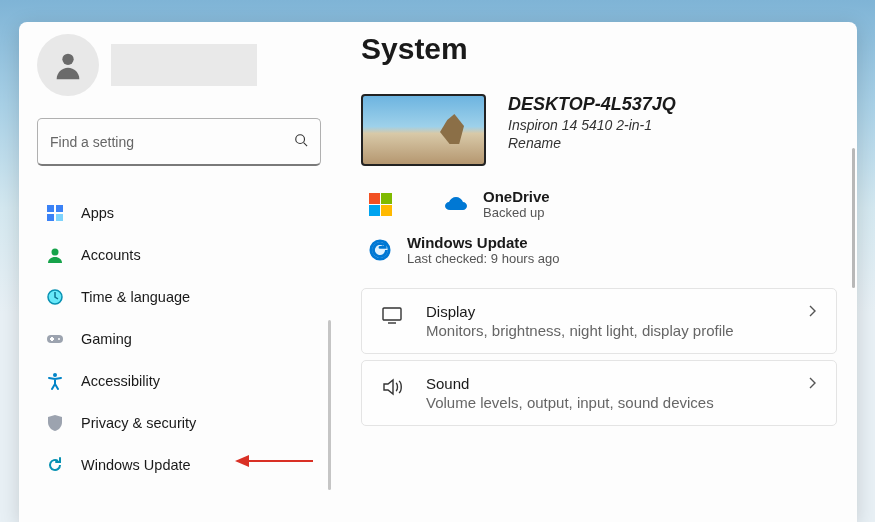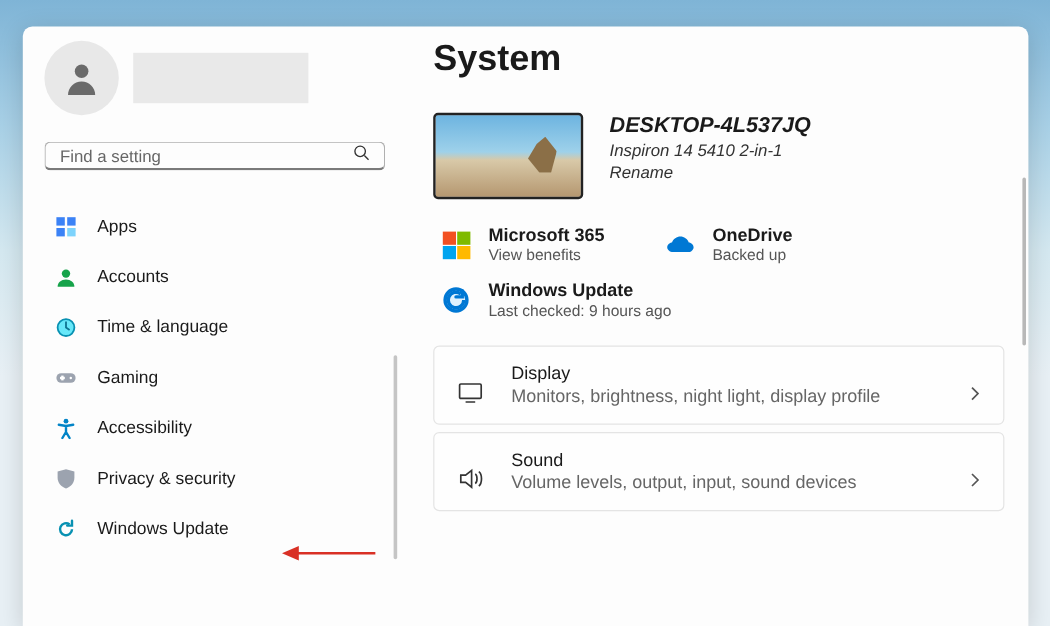--- a/index.html
+++ b/index.html
@@ -90,21 +90,21 @@
       align-items: center;
       justify-content: center;
     }
     .avatar svg { width: 34px; height: 34px; fill: #6a6a6a; }
     .profile-name {
       width: 146px;
       height: 42px;
       background: #e9e9e9;
     }
     .search-box {
-      height: 24px;
+      height: 48px;
       border: 1px solid #b0b0b0;
       border-bottom: 2px solid #7a7a7a;
       border-radius: 5px;
       display: flex;
       align-items: center;
       padding: 0 12px;
       margin-bottom: 28px;
       background: #fdfdfd;
     }
     .search-input {
@@ -229,21 +229,21 @@
     .ms-grid div:nth-child(4){background:#ffb900}
     .status-text { display: flex; flex-direction: column; }
     .status-title { font-size: 15px; font-weight: 600; color: #1a1a1a; }
     .status-sub { font-size: 13px; color: #555; }
     .setting-card {
       border: 1px solid #e4e4e4;
       border-radius: 5px;
       background: #fefefe;
       padding: 14px 18px;
       display: flex;
-      align-items: flex-end;
+      align-items: flex-start;
       gap: 22px;
       margin-bottom: 6px;
       cursor: pointer;
     }
     .setting-icon { width: 24px; height: 24px; display:flex; align-items:center; justify-content:center; }
     .setting-icon svg { width: 22px; height: 22px; }
     .setting-text { flex: 1; display: flex; flex-direction: column; gap: 2px; }
     .setting-title { font-size: 15px; color: #1a1a1a; }
     .setting-sub { font-size: 15px; color: #666; }
     .setting-chevron svg { width: 12px; height: 12px; }
@@ -388,24 +388,20 @@
       <div class="status-row">
         <div class="status-item">
           <span class="status-icon">
             <span class="ms-grid">
                 <div></div>
                 <div></div>
                 <div></div>
                 <div></div>
               </span>
           </span>
-          <div class="status-text">
-            <div class="status-title">Microsoft 365</div>
-            <div class="status-sub">View benefits</div>
-          </div>
         </div>
         <div class="status-item">
           <span class="status-icon">
             <svg viewBox="0 0 24 16" width="24" height="16">
                 <path d="M6 14c-3 0-5-2-5-4s2-4 4-4c1-3 4-5 7-5 3 0 6 2 7 5 2 0 4 2 4 4s-2 4-4 4H6z" fill="#0078d4"></path>
               </svg>
           </span>
           <div class="status-text">
             <div class="status-title">OneDrive</div>
             <div class="status-sub">Backed up</div>

